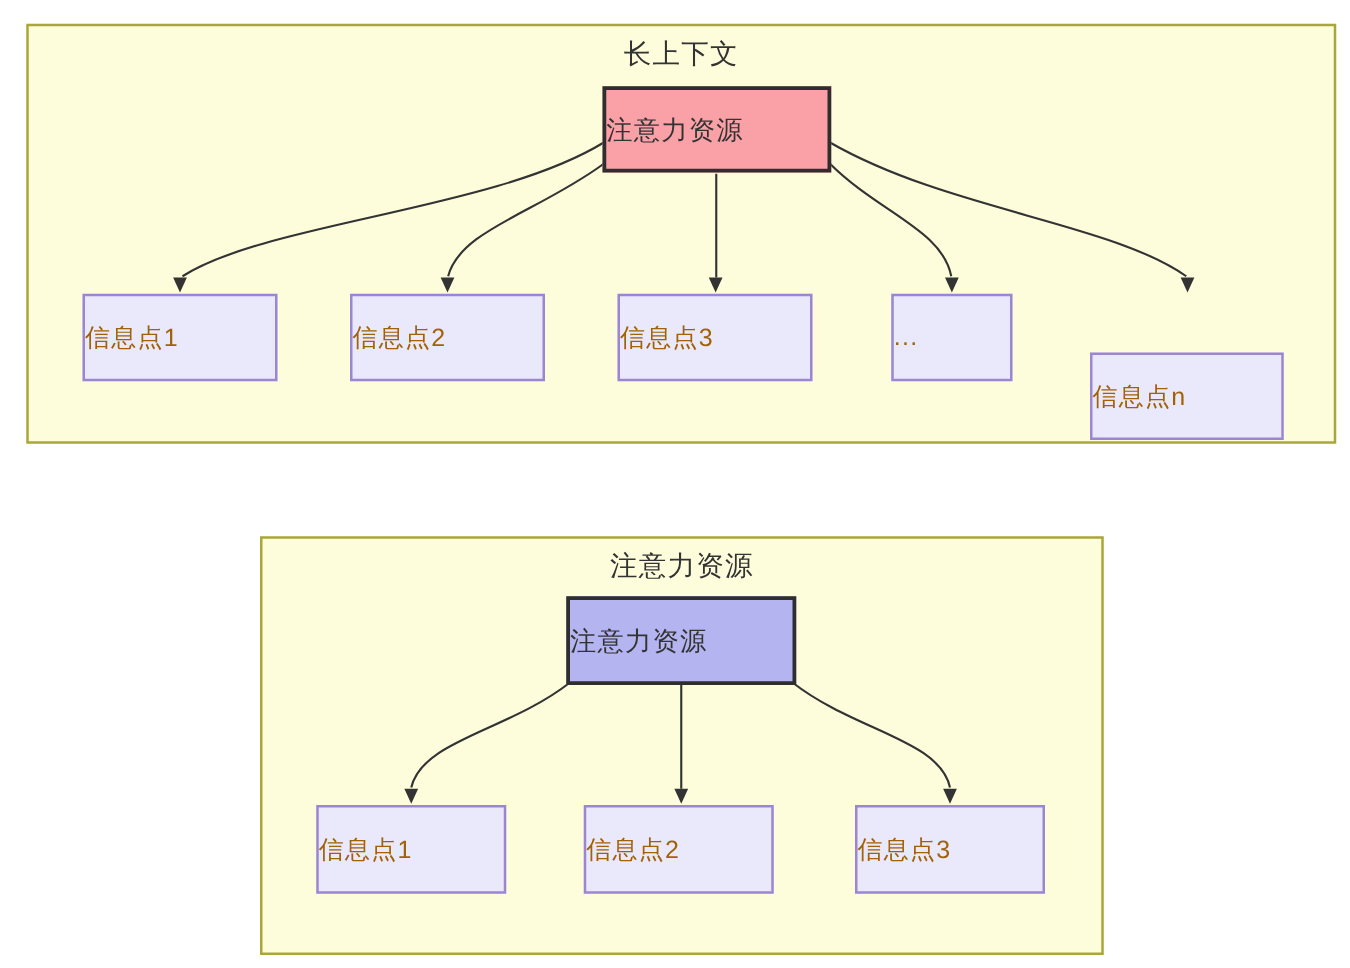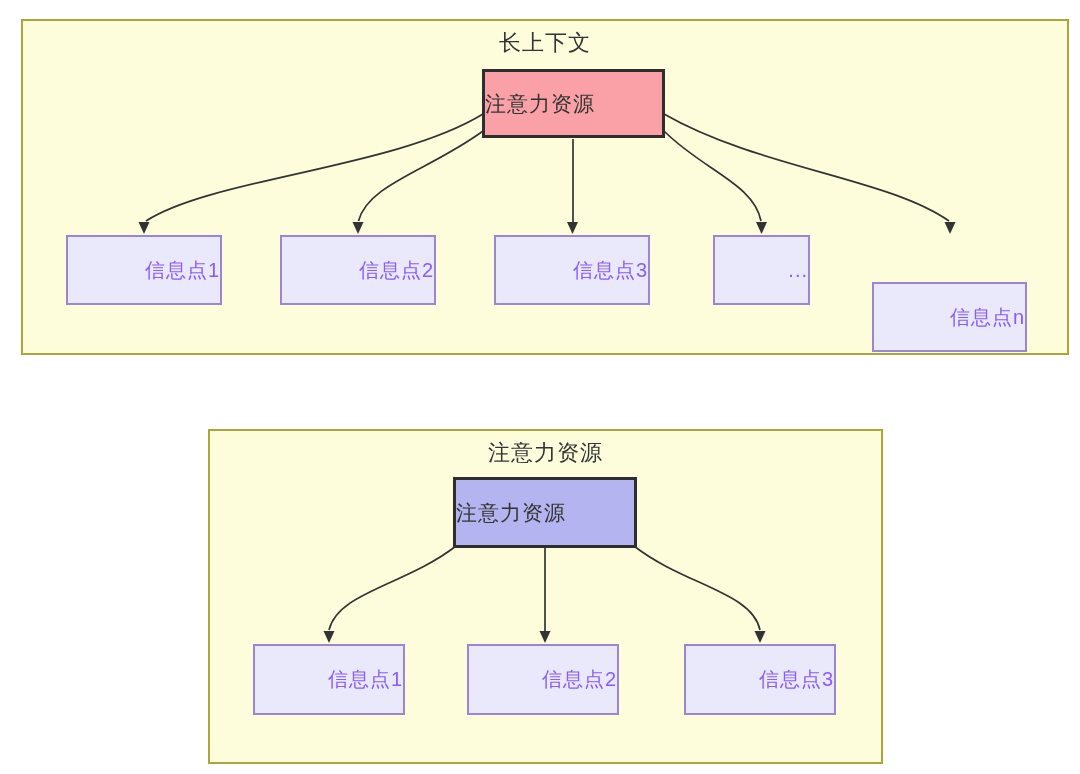--- a/index.html
+++ b/index.html
@@ -43,23 +43,23 @@
   }
   .attention-long { background: #F9A1A7; }
   .attention-short { background: #B4B4F0; }
   .info-node {
     position: absolute;
     background: #E9E9FB;
     border: 2px solid #9C85D2;
     box-sizing: border-box;
     display: flex;
     align-items: center;
-    justify-content: flex-end;
+    justify-content: flex-start;
     font-size: 20px;
-    color: #8b5cf6;
+    color: #a16207;
     letter-spacing: 1px;
   }
   #arrow-layer {
     position: absolute;
     top: 0;
     left: 0;
     width: 1080px;
     height: 774px;
     pointer-events: none;
   }

